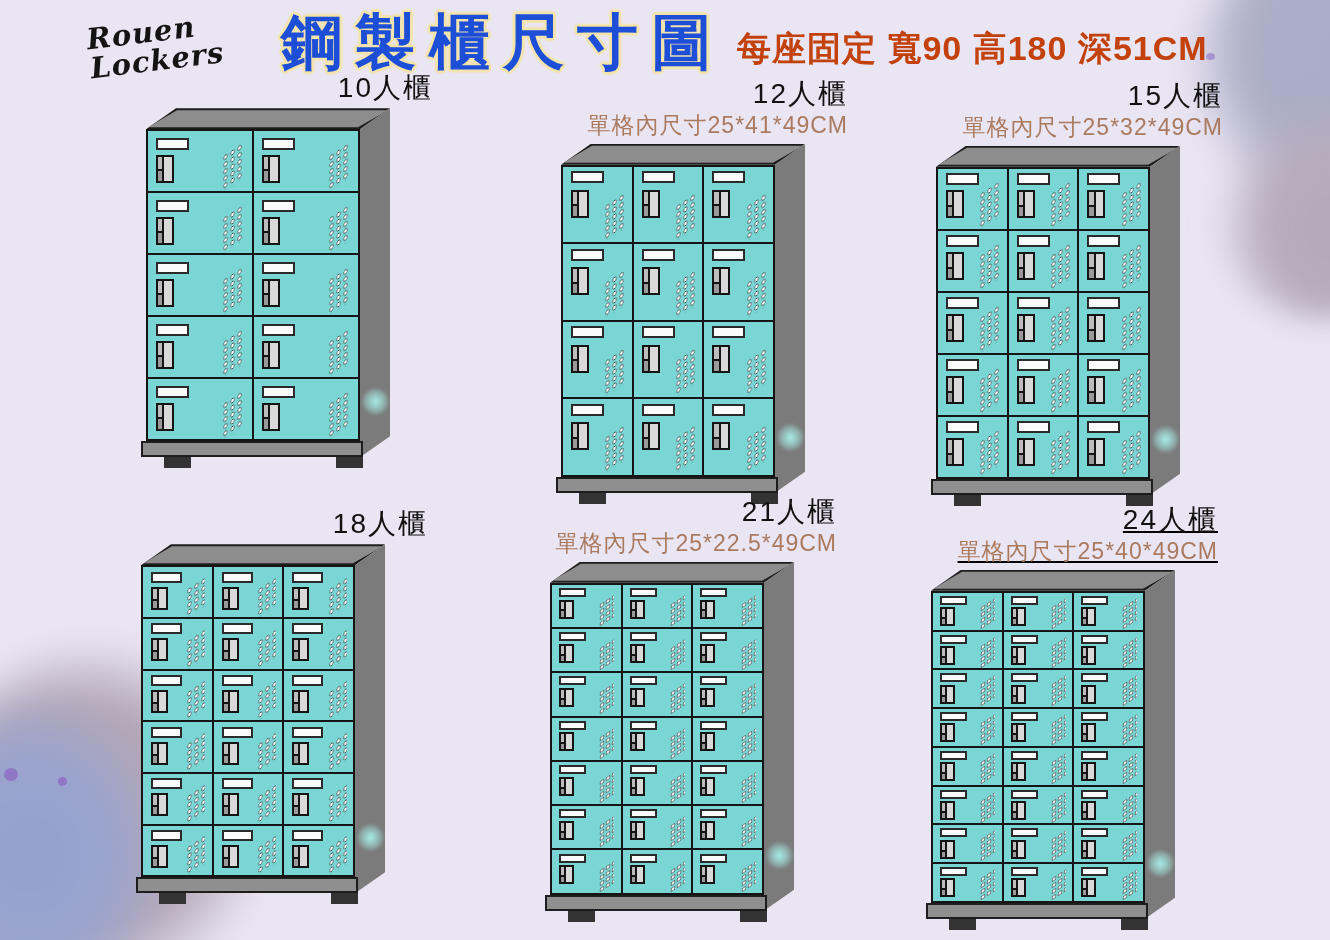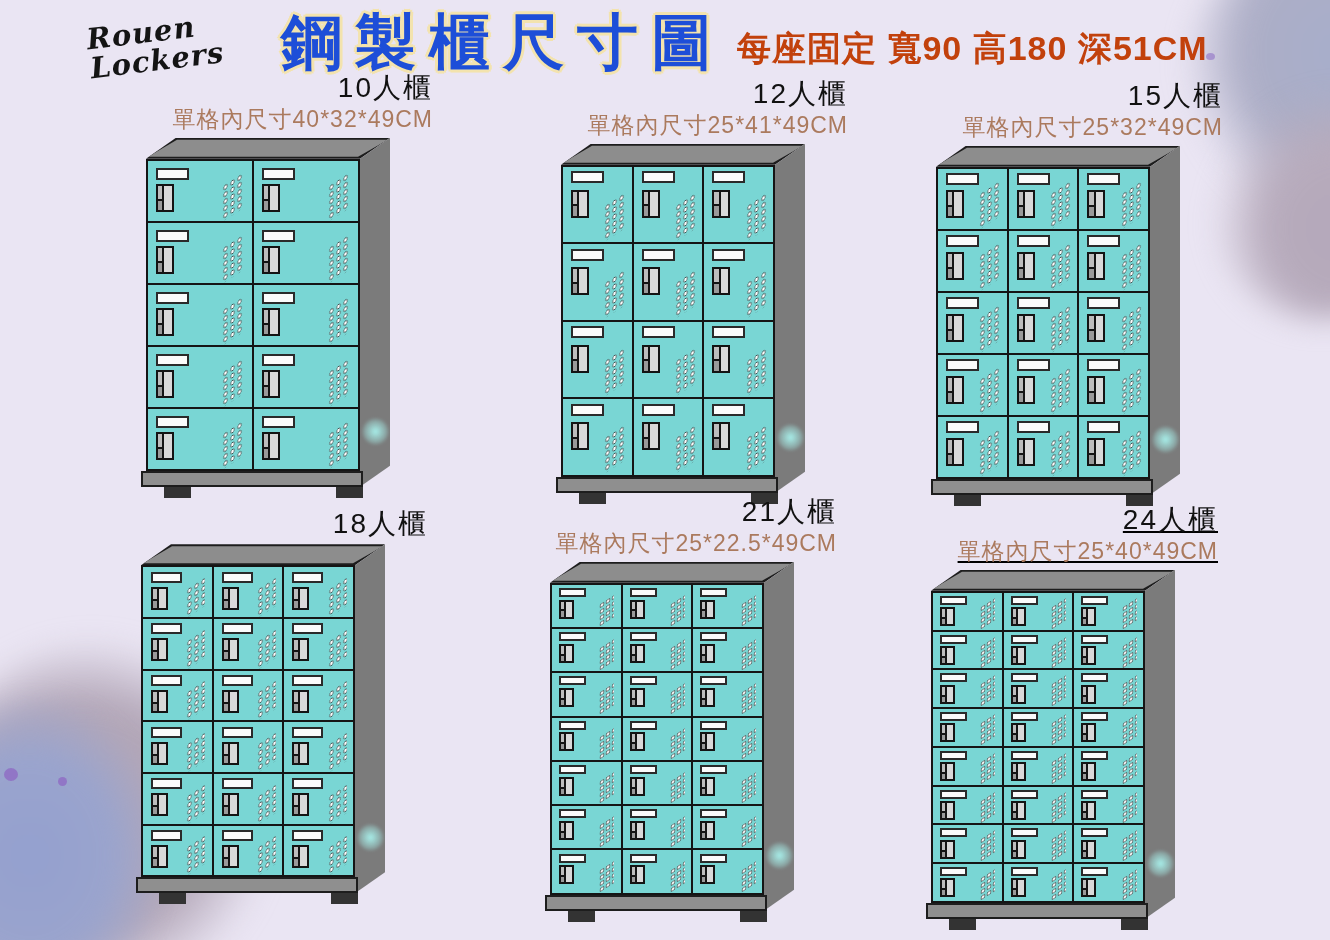--- a/index.html
+++ b/index.html
@@ -123,21 +123,20 @@
 <div class="wdot wdot4"></div>
 <div class="wdot wdot5"></div>
 
 <div class="brand">Rouen Lockers</div>
 <div class="main-title">鋼製櫃尺寸圖</div>
 <div class="subtitle">每座固定 寬90 高180 深51CM</div>
 
 <div>
   <div class="figure pos-0 tier-lg">
     <div class="fig-title">10人櫃</div>
-    <div class="fig-dims">單格內尺寸40*32*49CM</div>
     <div class="cabinet">
       <div class="cab-top"></div>
       <div class="cab-side"></div>
       <div class="cab-front">
         <div class="doors" style="grid-template-columns: repeat(2, 1fr); grid-template-rows: repeat(5, 1fr);">
             <div class="door">
               <span class="plate"></span>
               <span class="lock">
                 <span class="lk-l"></span>
                 <span class="lk-r"></span>

